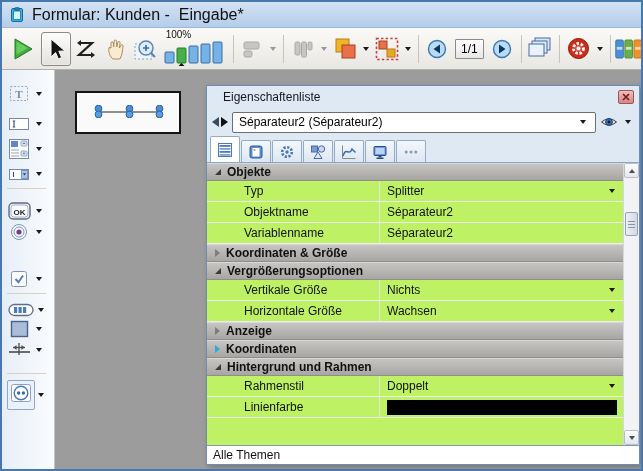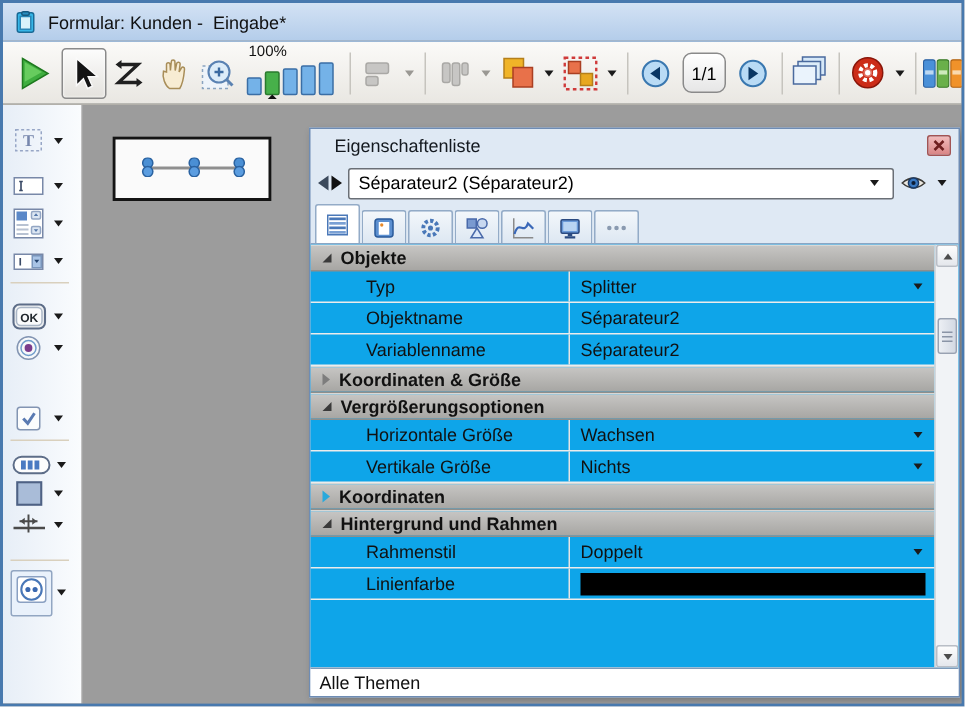--- a/index.html
+++ b/index.html
@@ -8,37 +8,37 @@
     position:relative; width:643px; height:471px;
     border:2px solid #4879ae; background:#9c9c9c; overflow:hidden;
   }
   
   .titlebar {
     position:absolute; left:0; top:0; right:0; height:26px;
     background:linear-gradient(#d3e2f4,#b4cdea);
     border-bottom:1px solid #9db8d6;
     display:flex; align-items:center; padding:0 7px; gap:7px;
   }
-  .titlebar .ttl { font-size:12px; color:#101010; white-space:pre; }
+  .titlebar .ttl { font-size:16px; color:#101010; white-space:pre; }
   
   .toolbar {
     position:absolute; left:0; top:26px; right:0; height:42px;
     background:linear-gradient(#fbfaf8,#e9e7e2);
     border-bottom:1px solid #b2b0aa;
     display:flex; align-items:center; padding:0 5px;
   }
   .tbtn { height:34px; min-width:30px; display:flex; align-items:center; justify-content:center; border:1px solid transparent; border-radius:3px; }
   .tbtn.sel { border:1px solid #8a8a8a; background:linear-gradient(#fcfcfc,#e4e2dd); box-shadow:inset 0 0 2px #fff; }
   .tsep { width:1px; height:28px; background:#c6c4be; margin:0 4px; }
   .dd { width:0; height:0; border-left:3.5px solid transparent; border-right:3.5px solid transparent; border-top:4.5px solid #1a1a1a; margin:0 3px; }
   .dd.dis { border-top-color:#9a9893; }
   .zoomwidget { display:flex; flex-direction:column; align-items:flex-start; margin:8px 3px; }
   .zoomwidget .zl { font-size:10px; color:#101010; line-height:10px; margin-left:2px; }
   .pagebox {
-    width:60px; height:27px; border:1px solid #8a8a8a; border-radius:6px;
+    width:60px; height:20px; border:1px solid #8a8a8a; border-radius:1px;
     background:linear-gradient(#ffffff,#e6e6e6);
     font-size:12px; display:flex; align-items:center; justify-content:center; margin:0 3px;
   }
   
   .sidebar {
     position:absolute; left:0; top:68px; width:53px; bottom:0;
     background:linear-gradient(90deg,#e7eef7,#fafcfe);
     border-right:1px solid #c2c2c2;
   }
   .side-item { position:absolute; left:0; width:53px; height:26px; display:flex; align-items:center; padding-left:5px; gap:3px; }
@@ -71,21 +71,21 @@
     display:flex; align-items:center; padding:0 6px; font-size:12px;
   }
   .combo .dd { margin-left:auto; }
   .tabstrip { height:27px; display:flex; align-items:flex-end; padding-left:3px; border-bottom:1px solid #8ba6c4; }
   .tab {
     width:30px; height:22px; border:1px solid #93abc7; border-bottom:none; border-radius:2px 2px 0 0;
     background:linear-gradient(#f3f7fb,#dde7f2); display:flex; align-items:center; justify-content:center; margin-right:1px;
   }
   .tab.sel { height:26px; background:#fff; position:relative; z-index:2; }
   .tab.more { font-size:10px; color:#707070; letter-spacing:1px; }
-  .rows-wrap { flex:1; display:flex; background:#0ea5e9; overflow:hidden; }
+  .rows-wrap { flex:1; display:flex; background:#bef264; overflow:hidden; }
   .rows { flex:1; display:flex; flex-direction:column; }
   .sec {
     height:18px; flex:0 0 18px; background:linear-gradient(#c6c5c3,#a7a6a3);
     border-top:1px solid #d8d8d6; border-bottom:1px solid #8f8e8b;
     display:flex; align-items:center; padding-left:8px; gap:6px;
     font-size:12px; font-weight:bold; color:#111;
   }
   .tri-exp { width:0; height:0; border-bottom:6px solid #3a3a3a; border-left:6px solid transparent; }
   .tri-col { width:0; height:0; border-top:4px solid transparent; border-bottom:4px solid transparent; border-left:5px solid #7d7d7d; }
   .tri-col.hl { border-left-color:#2aa9dc; }
@@ -461,32 +461,36 @@
         </div>
         <div class="sec">
           <span class="tri-col"></span>
           <span>Koordinaten &amp; Größe</span>
         </div>
         <div class="sec">
           <span class="tri-exp"></span>
           <span>Vergrößerungsoptionen</span>
         </div>
         <div class="prow">
+          <div class="plabel">Vertikale Größe</div>
+          <div class="pval">
+              <span>Nichts</span>
+              <span class="dd"></span>
+            </div>
+        </div>
+        <div class="prow">
           <div class="plabel">Horizontale Größe</div>
           <div class="pval">
               <span>Wachsen</span>
               <span class="dd"></span>
             </div>
         </div>
-        <div class="prow">
-          <div class="plabel">Vertikale Größe</div>
-          <div class="pval">
-              <span>Nichts</span>
-              <span class="dd"></span>
-            </div>
+        <div class="sec">
+          <span class="tri-col"></span>
+          <span>Anzeige</span>
         </div>
         <div class="sec">
           <span class="tri-col hl"></span>
           <span>Koordinaten</span>
         </div>
         <div class="sec">
           <span class="tri-exp"></span>
           <span>Hintergrund und Rahmen</span>
         </div>
         <div class="prow">

